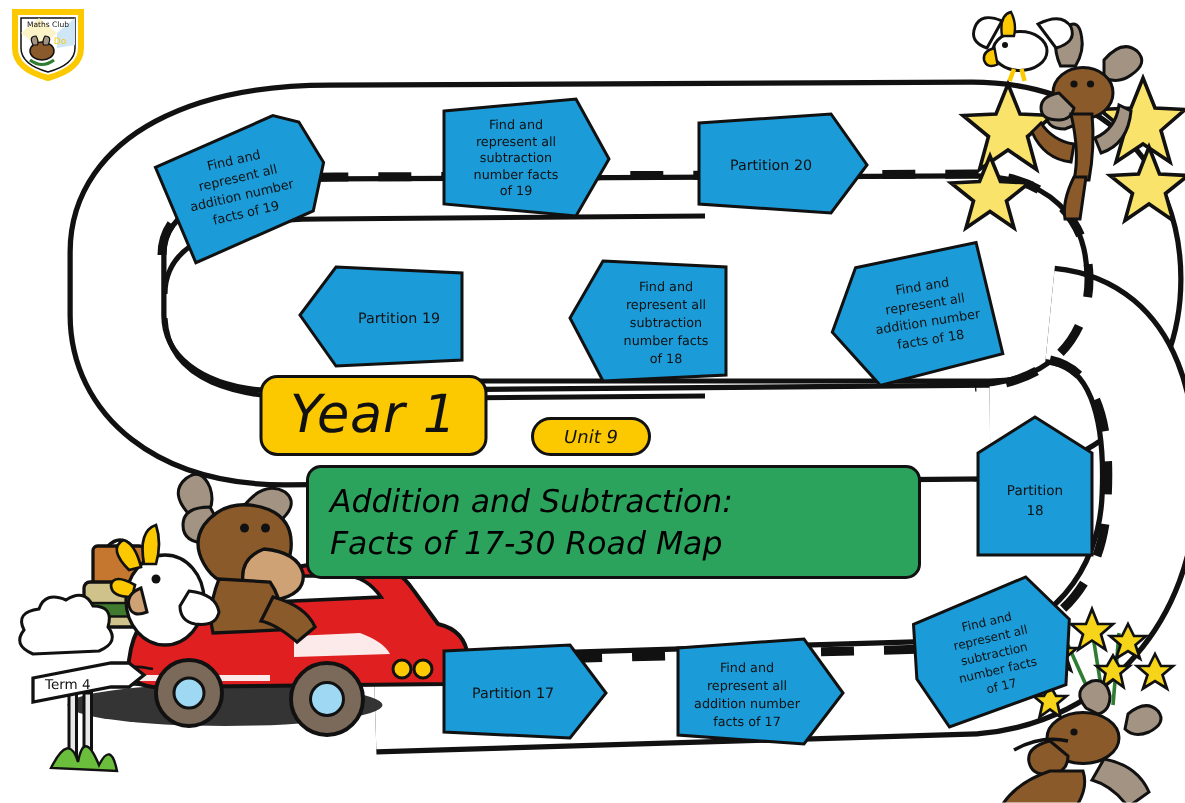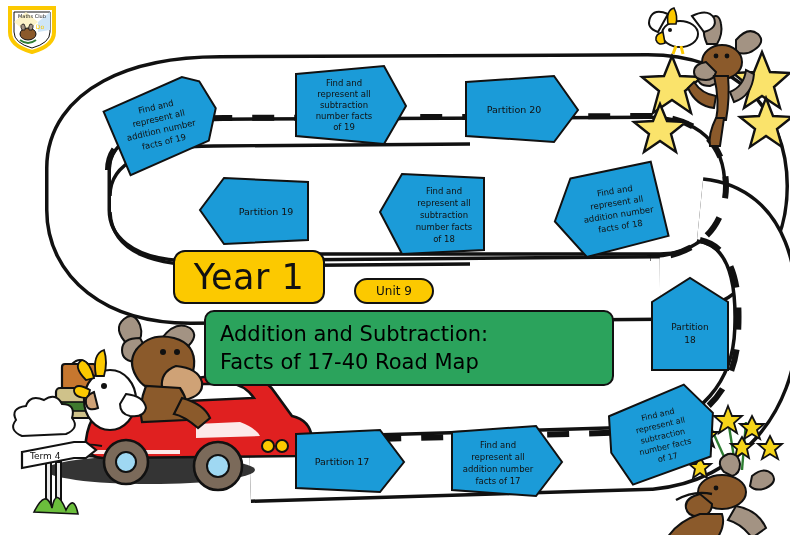--- a/index.html
+++ b/index.html
@@ -4,21 +4,21 @@
 <title>Road Map</title>
 <style>
   html,body{margin:0;padding:0;background:#ffffff;}
   body{width:790px;height:535px;overflow:hidden;
        font-family:"DejaVu Sans",sans-serif;}
   #stage{position:relative;width:790px;height:535px;background:#fff;overflow:hidden;}
   #stage svg.layer{position:absolute;left:0;top:0;width:790px;height:535px;}
   #road-layer{z-index:1;}
   #art-layer{z-index:2;}
   #sign-layer{z-index:3;}
-  #panel-layer{position:absolute;z-index:4;left:0;top:0;width:790px;height:535px;}
+  #panel-layer{position:absolute;z-index:4;left:0;top:0;width:790px;height:535px;font-style:italic;}
 
   .signText{font-family:"DejaVu Sans",sans-serif;fill:#111;}
 
   .panel{position:absolute;box-sizing:border-box;border:2px solid #111;
          display:flex;align-items:center;justify-content:flex-start;}
   #year-badge{left:173px;top:250px;width:152px;height:54px;background:#FCC900;
               border-radius:12px;justify-content:center;}
   #year-badge span{font-size:35px;color:#111;letter-spacing:.5px;}
   #unit-badge{left:354px;top:278px;width:80px;height:26px;background:#FCC900;
               border-radius:13px;justify-content:center;}
@@ -334,21 +334,21 @@
 
   <div id="panel-layer">
     <div class="panel" id="year-badge">
       <span>Year 1</span>
     </div>
     <div class="panel" id="unit-badge">
       <span>Unit 9</span>
     </div>
     <div class="panel" id="title-panel">
       <span>Addition and Subtraction:</span>
-      <span>Facts of 17-40 Road Map</span>
+      <span>Facts of 17-30 Road Map</span>
     </div>
   </div>
 
   <svg id="logo" viewBox="0 0 52 50">
     <path d="M4 4 L48 4 L48 28 Q48 42 26 48 Q4 42 4 28 Z" fill="#fff" stroke="#FCC900" stroke-width="4"></path>
     <path d="M8 8 L44 8 L44 28 Q44 39 26 44 Q8 39 8 28 Z" fill="#fff" stroke="#111" stroke-width="1"></path>
     <polygon points="8,18 20,8 32,18 20,28" fill="#FCF3C8"></polygon>
     <polygon points="32,18 44,8 44,26 32,28" fill="#CFE6F7"></polygon>
     <text x="26" y="14" font-size="5" text-anchor="middle" fill="#111" font-family="DejaVu Sans, sans-serif">Maths Club</text>
     <text x="34" y="25" font-size="6" text-anchor="middle" fill="#FCC900" font-family="DejaVu Sans, sans-serif">Do</text>

